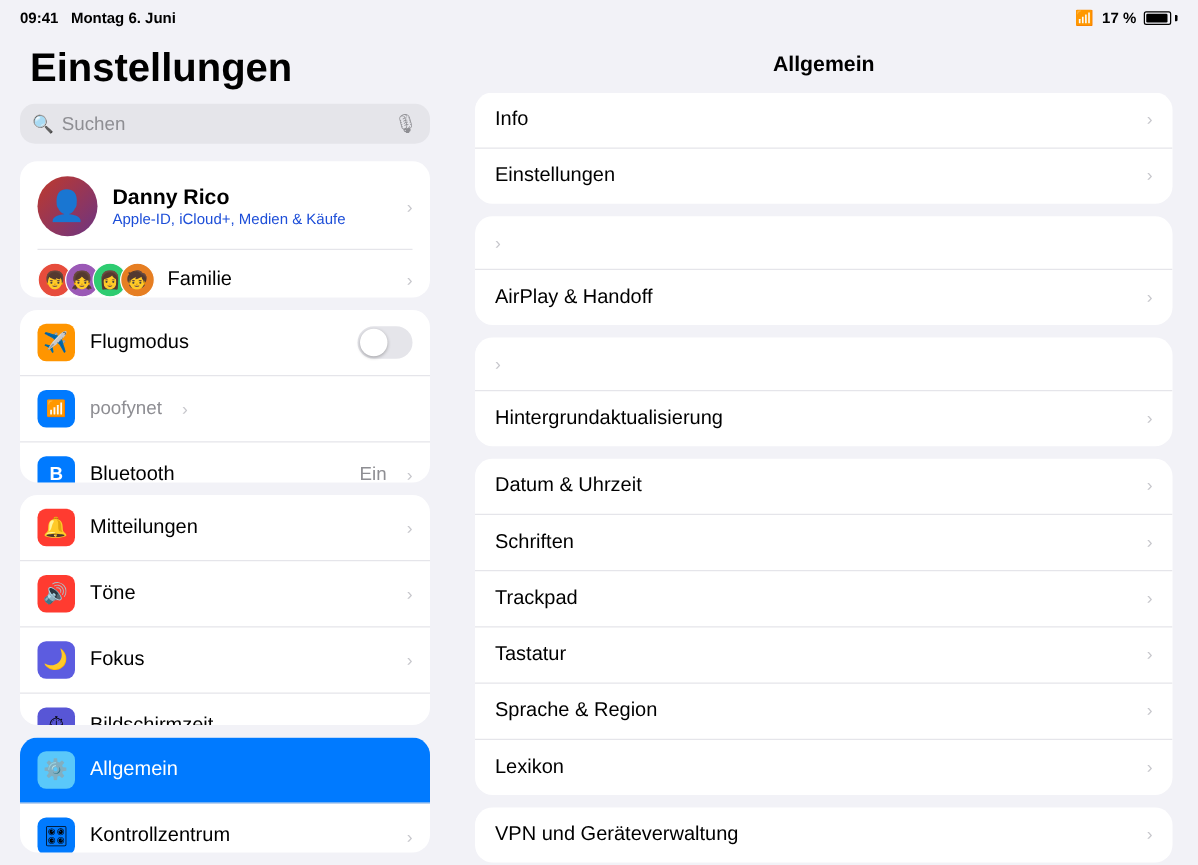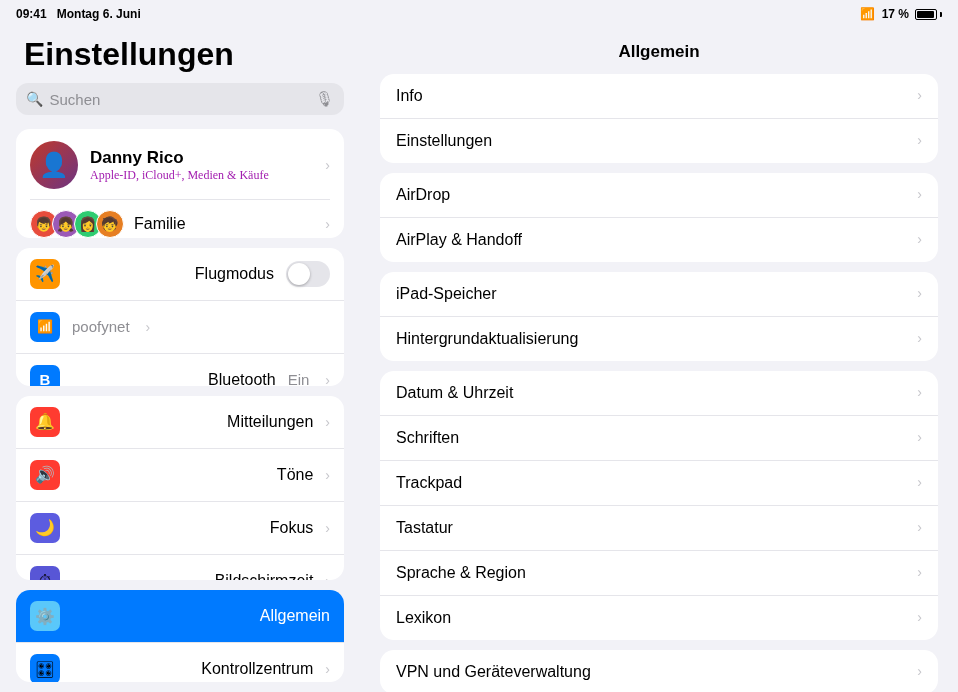--- a/index.html
+++ b/index.html
@@ -146,22 +146,21 @@
     .profile-info {
       flex: 1;
     }
     .profile-name {
       font-size: 17px;
       font-weight: 700;
       color: #000;
     }
     .profile-subtitle {
       font-size: 12px;
-      color: #a21caf;
-      font-family: Liberation Serif, serif;
+      color: #1d4ed8;
     }
     .family-row {
       display: flex;
       align-items: center;
       gap: 10px;
       padding-top: 10px;
       cursor: pointer;
     }
     .family-avatars {
       display: flex;
@@ -221,21 +220,20 @@
     .icon-bluetooth { background: #007aff; }
     .icon-red { background: #ff3b30; }
     .icon-red2 { background: #ff3b30; }
     .icon-purple { background: #5856d6; }
     .icon-indigo { background: #5c5ce0; }
 
     .item-label {
       flex: 1;
       font-size: 16px;
       color: #000;
-      text-align: right;
     }
     .item-value {
       font-size: 15px;
       color: #8e8e93;
       margin-right: 4px;
       text-align: center;
     }
     .item-chevron {
       color: #c7c7cc;
       font-size: 14px;
@@ -441,32 +439,30 @@
         <span class="right-item-chevron">›</span>
       </div>
       <div class="right-settings-item">
         <span class="right-item-label">Einstellungen</span>
         <span class="right-item-chevron">›</span>
       </div>
     </div>
 
     <div class="right-settings-group">
       <div class="right-settings-item">
-        <span class="right-item-label">AirDrop</span>
         <span class="right-item-chevron">›</span>
       </div>
       <div class="right-settings-item">
         <span class="right-item-label">AirPlay &amp; Handoff</span>
         <span class="right-item-chevron">›</span>
       </div>
     </div>
 
     <div class="right-settings-group">
       <div class="right-settings-item">
-        <span class="right-item-label">iPad-Speicher</span>
         <span class="right-item-chevron">›</span>
       </div>
       <div class="right-settings-item">
         <span class="right-item-label">Hintergrundaktualisierung</span>
         <span class="right-item-chevron">›</span>
       </div>
     </div>
 
     <div class="right-settings-group">
       <div class="right-settings-item">

